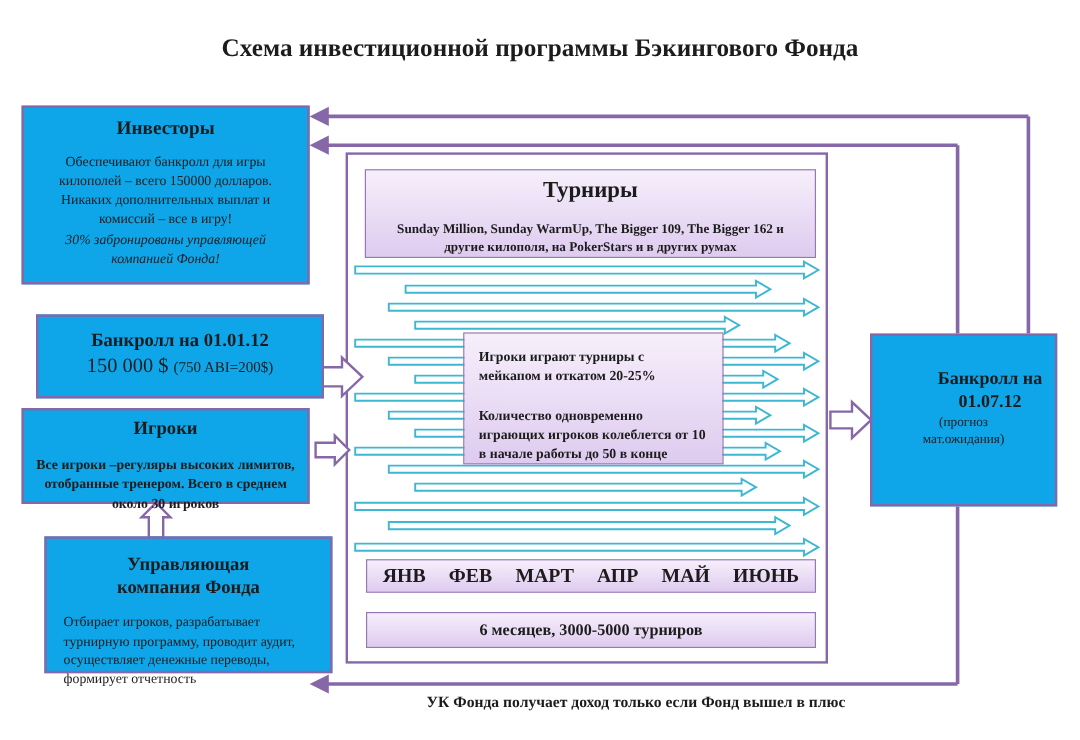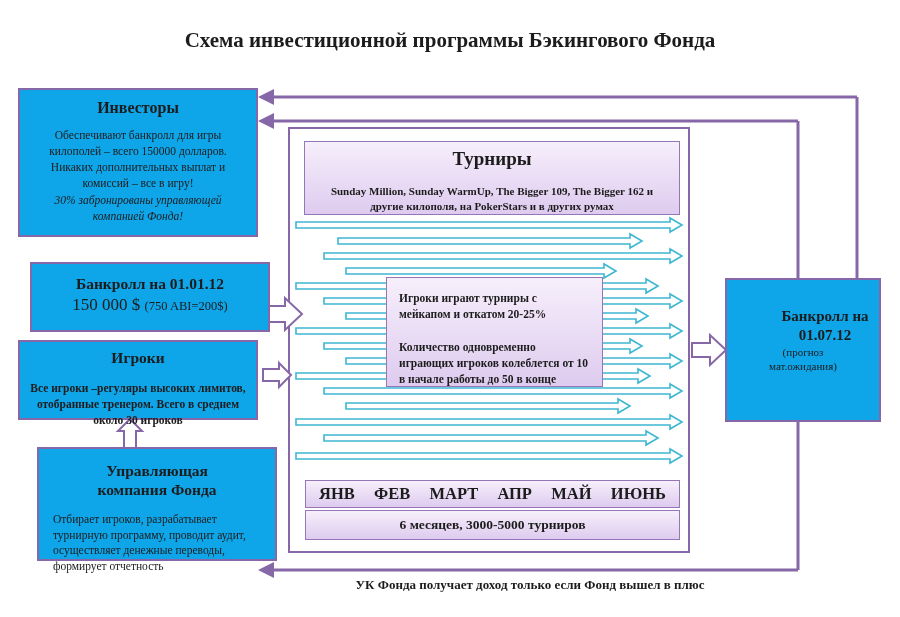--- a/index.html
+++ b/index.html
@@ -37,21 +37,21 @@
   .management .smalltext{text-align:left;padding:0 14px;}
   
   .frame{position:absolute;left:288px;top:127px;width:402px;height:426px;
     border:2px solid #8668a8;box-sizing:border-box;background:transparent;z-index:1;}
   .tournaments{left:304px;top:141px;width:376px;height:74px;padding-top:6px;}
   .tournaments .boxtitle{font-size:19px;margin-bottom:14px;}
   .tournaments .smalltext{font-weight:bold;font-size:11px;padding:0 10px;}
   .infobox{left:386px;top:277px;width:217px;height:110px;padding:12px 12px;}
   .infobox p{margin:0;font-size:11.5px;font-weight:bold;line-height:1.4;text-align:left;}
   .infobox p + p{margin-top:17px;}
-  .monthsbox{left:305px;top:480px;width:375px;height:28px;display:flex;
+  .monthsbox{left:305px;top:466px;width:375px;height:28px;display:flex;
     align-items:center;justify-content:space-between;padding:0 13px;}
   .monthsbox span{font-weight:bold;font-size:16.5px;}
   .duration{left:305px;top:510px;width:375px;height:30px;display:flex;
     align-items:center;justify-content:center;font-weight:bold;font-size:13.5px;}
   
   .bankroll2{left:725px;top:278px;width:156px;height:144px;padding-top:27px;text-align:center;}
   .bankroll2 .l1{font-size:15px;font-weight:bold;line-height:1.25;padding-left:44px;}
   .bankroll2 .n{font-size:11px;line-height:1.3;text-align:center;}
   .bankroll2 .amt{font-size:16px;font-weight:bold;margin-top:8px;}
   .footer-note{

